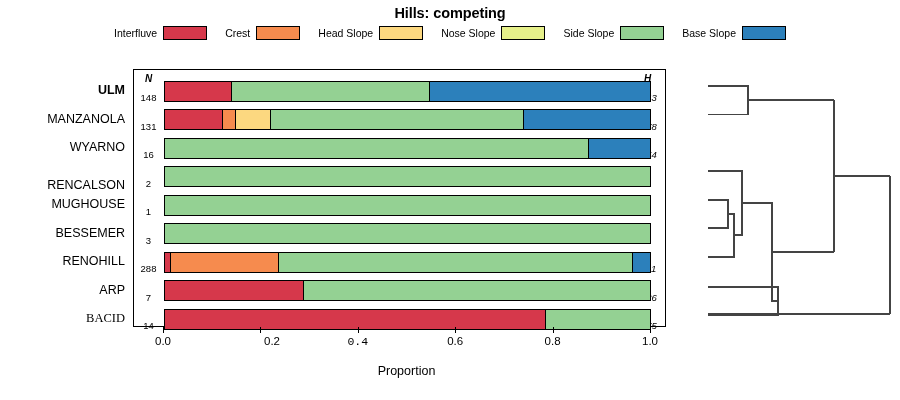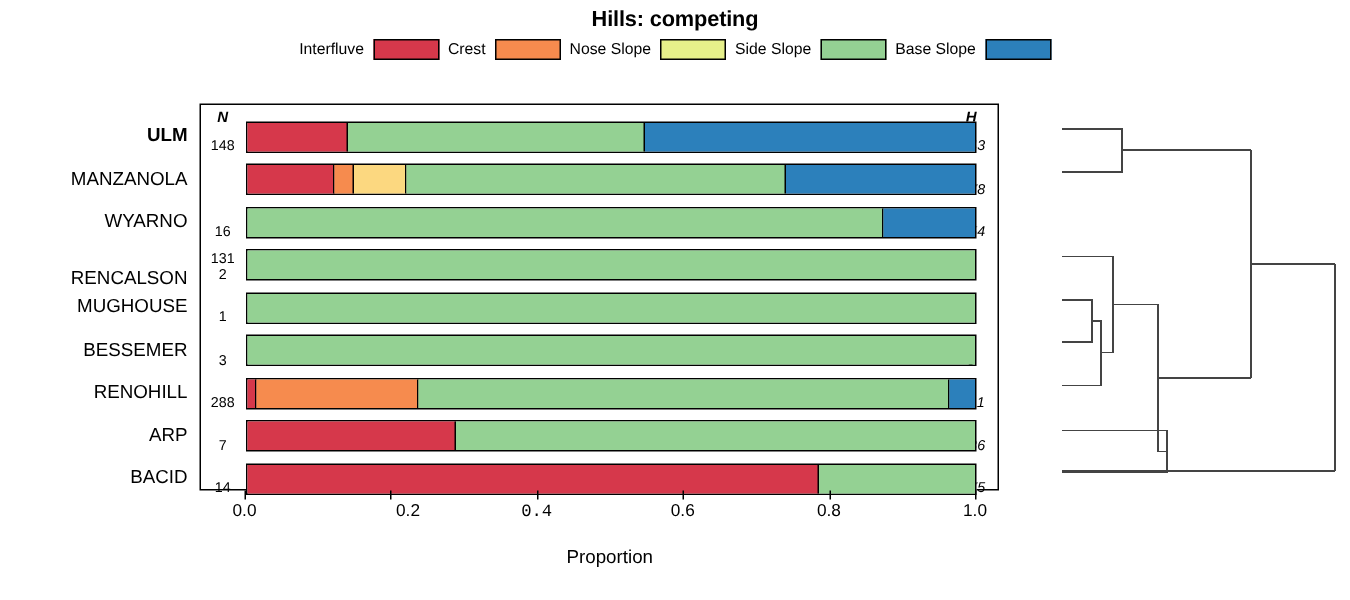--- a/index.html
+++ b/index.html
@@ -36,21 +36,21 @@
     width: 900px;
     display: flex;
     justify-content: center;
     align-items: center;
     gap: 0px;
   }
   .legend-entry {
     display: flex;
     align-items: center;
     gap: 6px;
-    margin-right: 6px;
+    margin-right: 18px;
   }
   .legend-entry:last-child { margin-right: 0; }
   .legend-label {
     font-size: 10.5px;
     white-space: nowrap;
   }
   .legend-swatch {
     width: 44px;
     height: 14px;
     border: 1px solid #000000;
@@ -193,20 +193,24 @@
 <div id="chart-title">Hills: competing</div>
 
 <div id="legend">
     <div class="legend-entry">
       <span class="legend-label">Interfluve</span>
       <span class="legend-swatch" style="background: rgb(214, 56, 75);"></span>
     </div>
     <div class="legend-entry">
       <span class="legend-label">Crest</span>
       <span class="legend-swatch" style="background: rgb(246, 139, 78);"></span>
+    </div>
+    <div class="legend-entry">
+      <span class="legend-label">Head Slope</span>
+      <span class="legend-swatch" style="background: rgb(252, 216, 128);"></span>
     </div>
     <div class="legend-entry">
       <span class="legend-label">Nose Slope</span>
       <span class="legend-swatch" style="background: rgb(230, 240, 138);"></span>
     </div>
     <div class="legend-entry">
       <span class="legend-label">Side Slope</span>
       <span class="legend-swatch" style="background: rgb(148, 209, 147);"></span>
     </div>
     <div class="legend-entry">
@@ -217,34 +221,34 @@
 
 <div id="y-labels">
     <div class="y-label bold" style="top: 14px;">ULM</div>
     <div class="y-label" style="top: 42.5px;">MANZANOLA</div>
     <div class="y-label" style="top: 71px;">WYARNO</div>
     <div class="y-label" style="top: 109px;">RENCALSON</div>
     <div class="y-label" style="top: 128px;">MUGHOUSE</div>
     <div class="y-label" style="top: 156.5px;">BESSEMER</div>
     <div class="y-label" style="top: 185px;">RENOHILL</div>
     <div class="y-label" style="top: 213.5px;">ARP</div>
-    <div class="y-label" style="top: 242px;">BACID</div>
+    <div class="y-label" style="top: 242px; font-family: Liberation Serif, serif;">BACID</div>
   </div>
 
 <div id="bar-panel">
   <div id="n-header">N</div>
   <div id="h-header">H</div>
 <div class="n-val" style="top: 22px;">148</div>
     <div class="h-val" style="top: 22px;">1.43</div>
     <div class="bar-track" style="top: 10.5px;">
       <div class="seg" title="Interfluve: 0.138" style="background: rgb(214, 56, 75); width: 13.8%;"></div>
       <div class="seg" title="Side Slope: 0.408" style="background: rgb(148, 209, 147); width: 40.8%;"></div>
       <div class="seg" title="Base Slope: 0.454" style="background: rgb(44, 128, 187); width: 45.4%;"></div>
     </div>
-    <div class="n-val" style="top: 50.5px; margin-top: 46px;">131</div>
+    <div class="n-val" style="top: 50.5px;">131</div>
     <div class="h-val" style="top: 50.5px;">1.78</div>
     <div class="bar-track" style="top: 39px;">
       <div class="seg" title="Interfluve: 0.119" style="background: rgb(214, 56, 75); width: 11.9%;"></div>
       <div class="seg" title="Crest: 0.027" style="background: rgb(246, 139, 78); width: 2.7%;"></div>
       <div class="seg" title="Head Slope: 0.073" style="background: rgb(252, 216, 128); width: 7.3%;"></div>
       <div class="seg" title="Side Slope: 0.522" style="background: rgb(148, 209, 147); width: 52.2%;"></div>
       <div class="seg" title="Base Slope: 0.259" style="background: rgb(44, 128, 187); width: 25.9%;"></div>
     </div>
     <div class="n-val" style="top: 79px;">16</div>
     <div class="h-val" style="top: 79px;">0.54</div>

